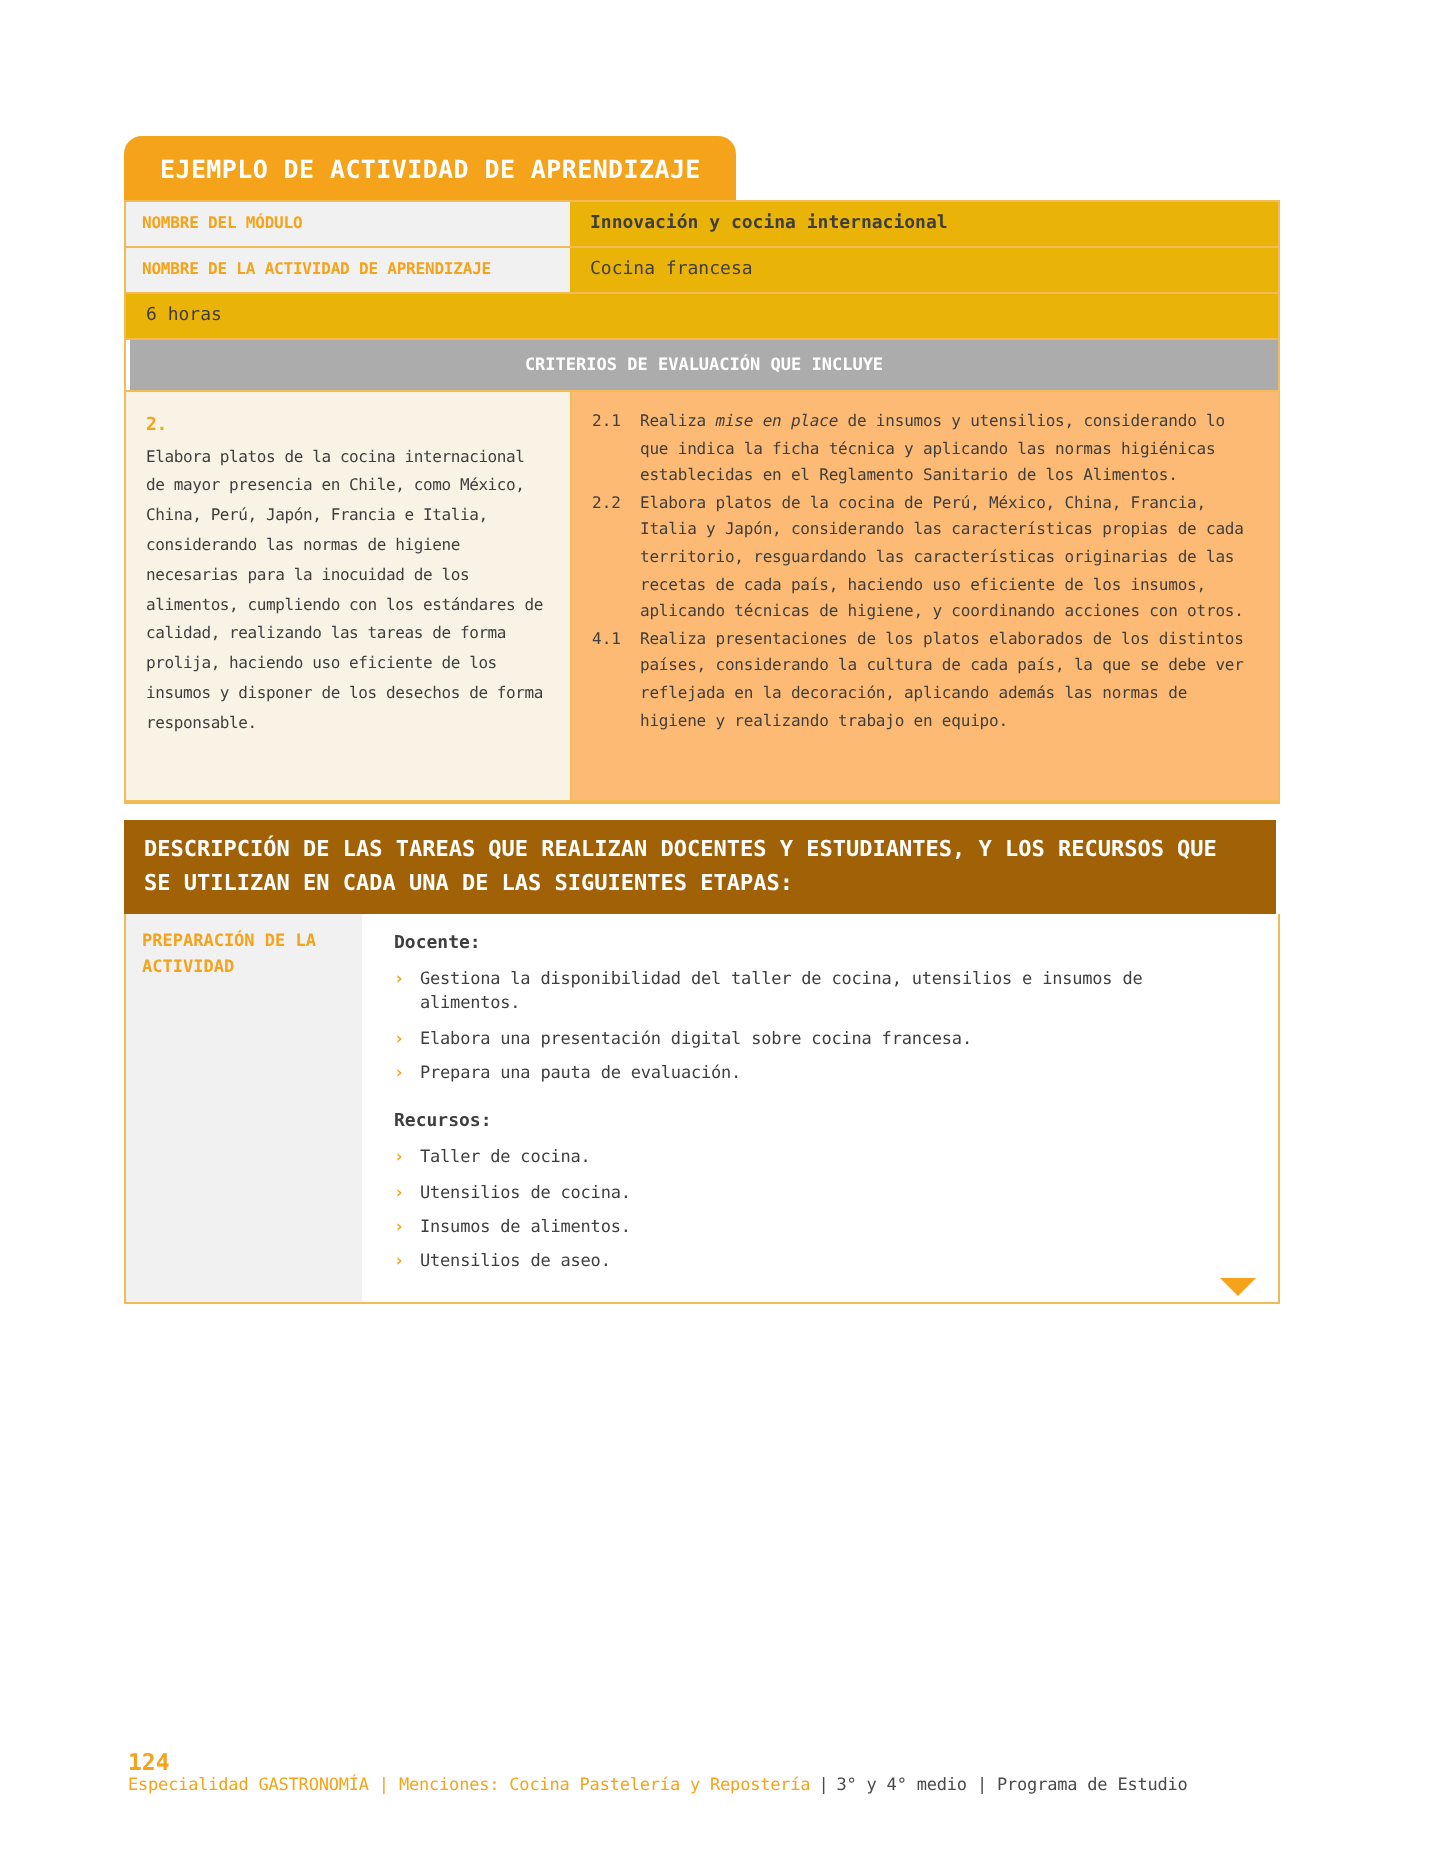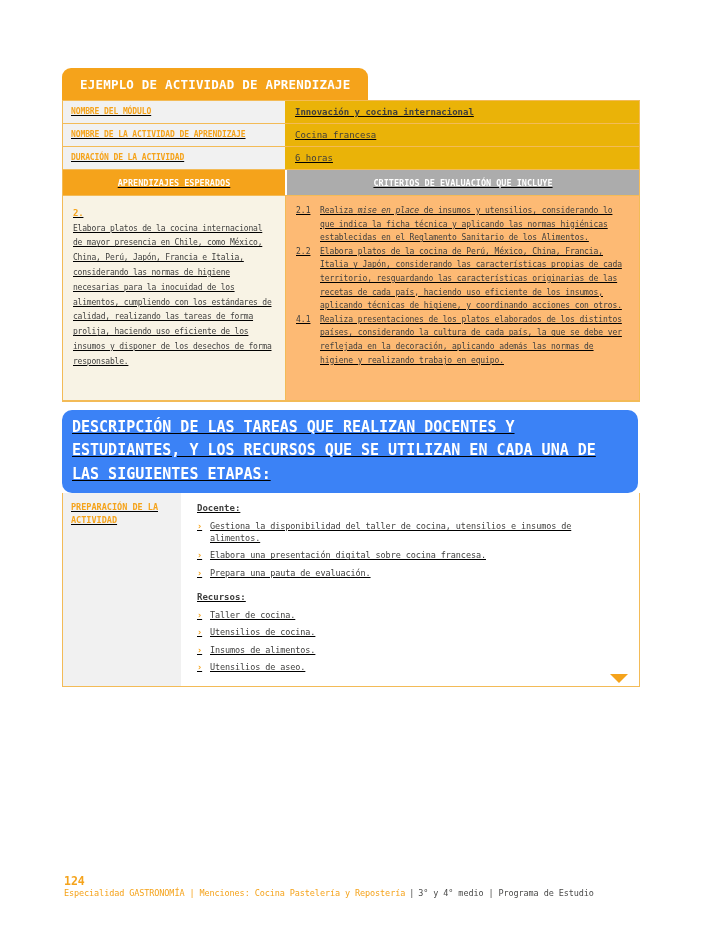--- a/index.html
+++ b/index.html
@@ -3,21 +3,21 @@
 <meta charset="utf-8">
 <style>
   html, body { margin: 0; padding: 0; }
   body {
     width: 720px; height: 932px;
     background: #ffffff;
     font-family: "DejaVu Sans Mono", "Liberation Mono", monospace;
     position: relative;
     overflow: hidden;
   }
-  .content { position: absolute; left: 62px; top: 68px; width: 536px; text-decoration: underline; }
+  .content { position: absolute; left: 62px; top: 68px; width: 536px; }
 
   
   .doc-tab {
     display: inline-block;
     background: #F5A31B;
     color: #ffffff;
     font-weight: bold;
     font-size: 12.5px;
     padding: 9px 18px 8px 18px;
     border-radius: 9px 9px 0 0;
@@ -60,25 +60,25 @@
   .ap-num { color: #F5A31B; font-weight: bold; font-size: 9px; display: block; }
   .bright { flex: 1; background: #fdba74; border-left: 1px solid #F3BB57; padding: 8px 8px 8px 8px; }
   .crit { display: flex; font-size: 8px; line-height: 1.7; color: #3E3E3D; }
   .crit-num { width: 24px; flex: none; padding-left: 2px; }
   .crit-text { flex: 1; letter-spacing: -0.1px; }
   .crit-text i { font-style: italic; }
 
   
   .banner {
     margin-top: 8px;
-    background: #3b82f6; color: #fff; font-weight: bold;
-    font-size: 15px; line-height: 1.55;
+    background: #a16207; color: #fff; font-weight: bold;
+    font-size: 11px; line-height: 1.55;
     padding: 6px 10px 7px 10px;
     width: 556px;
-    border-radius: 10px;
+    border-radius: 0;
   }
 
   .prep {
     display: flex; align-items: stretch; position: relative;
     border: 1px solid #F3BB57; border-top: none;
     width: 576px; min-height: 176px;
   }
   .prep-label {
     width: 102px; flex: none;
     background: #F1F1F1; color: #F5A31B; font-weight: bold; font-size: 8.5px;
@@ -123,26 +123,24 @@
       <div class="ilabel">NOMBRE DEL MÓDULO</div>
       <div class="ival bold">Innovación y cocina internacional</div>
     </div>
 
     <div class="irow">
       <div class="ilabel">NOMBRE DE LA ACTIVIDAD DE APRENDIZAJE</div>
       <div class="ival">Cocina francesa</div>
     </div>
 
     <div class="irow">
-      <div class="ilabel">DURACIÓN DE LA ACTIVIDAD</div>
       <div class="ival">6 horas</div>
     </div>
 
     <div class="hrow">
-      <div class="hcell-left">APRENDIZAJES ESPERADOS</div>
       <div class="hcell-right">CRITERIOS DE EVALUACIÓN QUE INCLUYE</div>
     </div>
 
     <div class="brow">
       <div class="bleft">
         <span class="ap-num">2.</span>
         <span>Elabora platos de la cocina internacional de mayor presencia en Chile, como México, China, Perú, Japón, Francia e Italia, considerando las normas de higiene necesarias para la inocuidad de los alimentos, cumpliendo con los estándares de calidad, realizando las tareas de forma prolija, haciendo uso eficiente de los insumos y disponer de los desechos de forma responsable.</span>
       </div>
       <div class="bright">
         <div class="crit">

